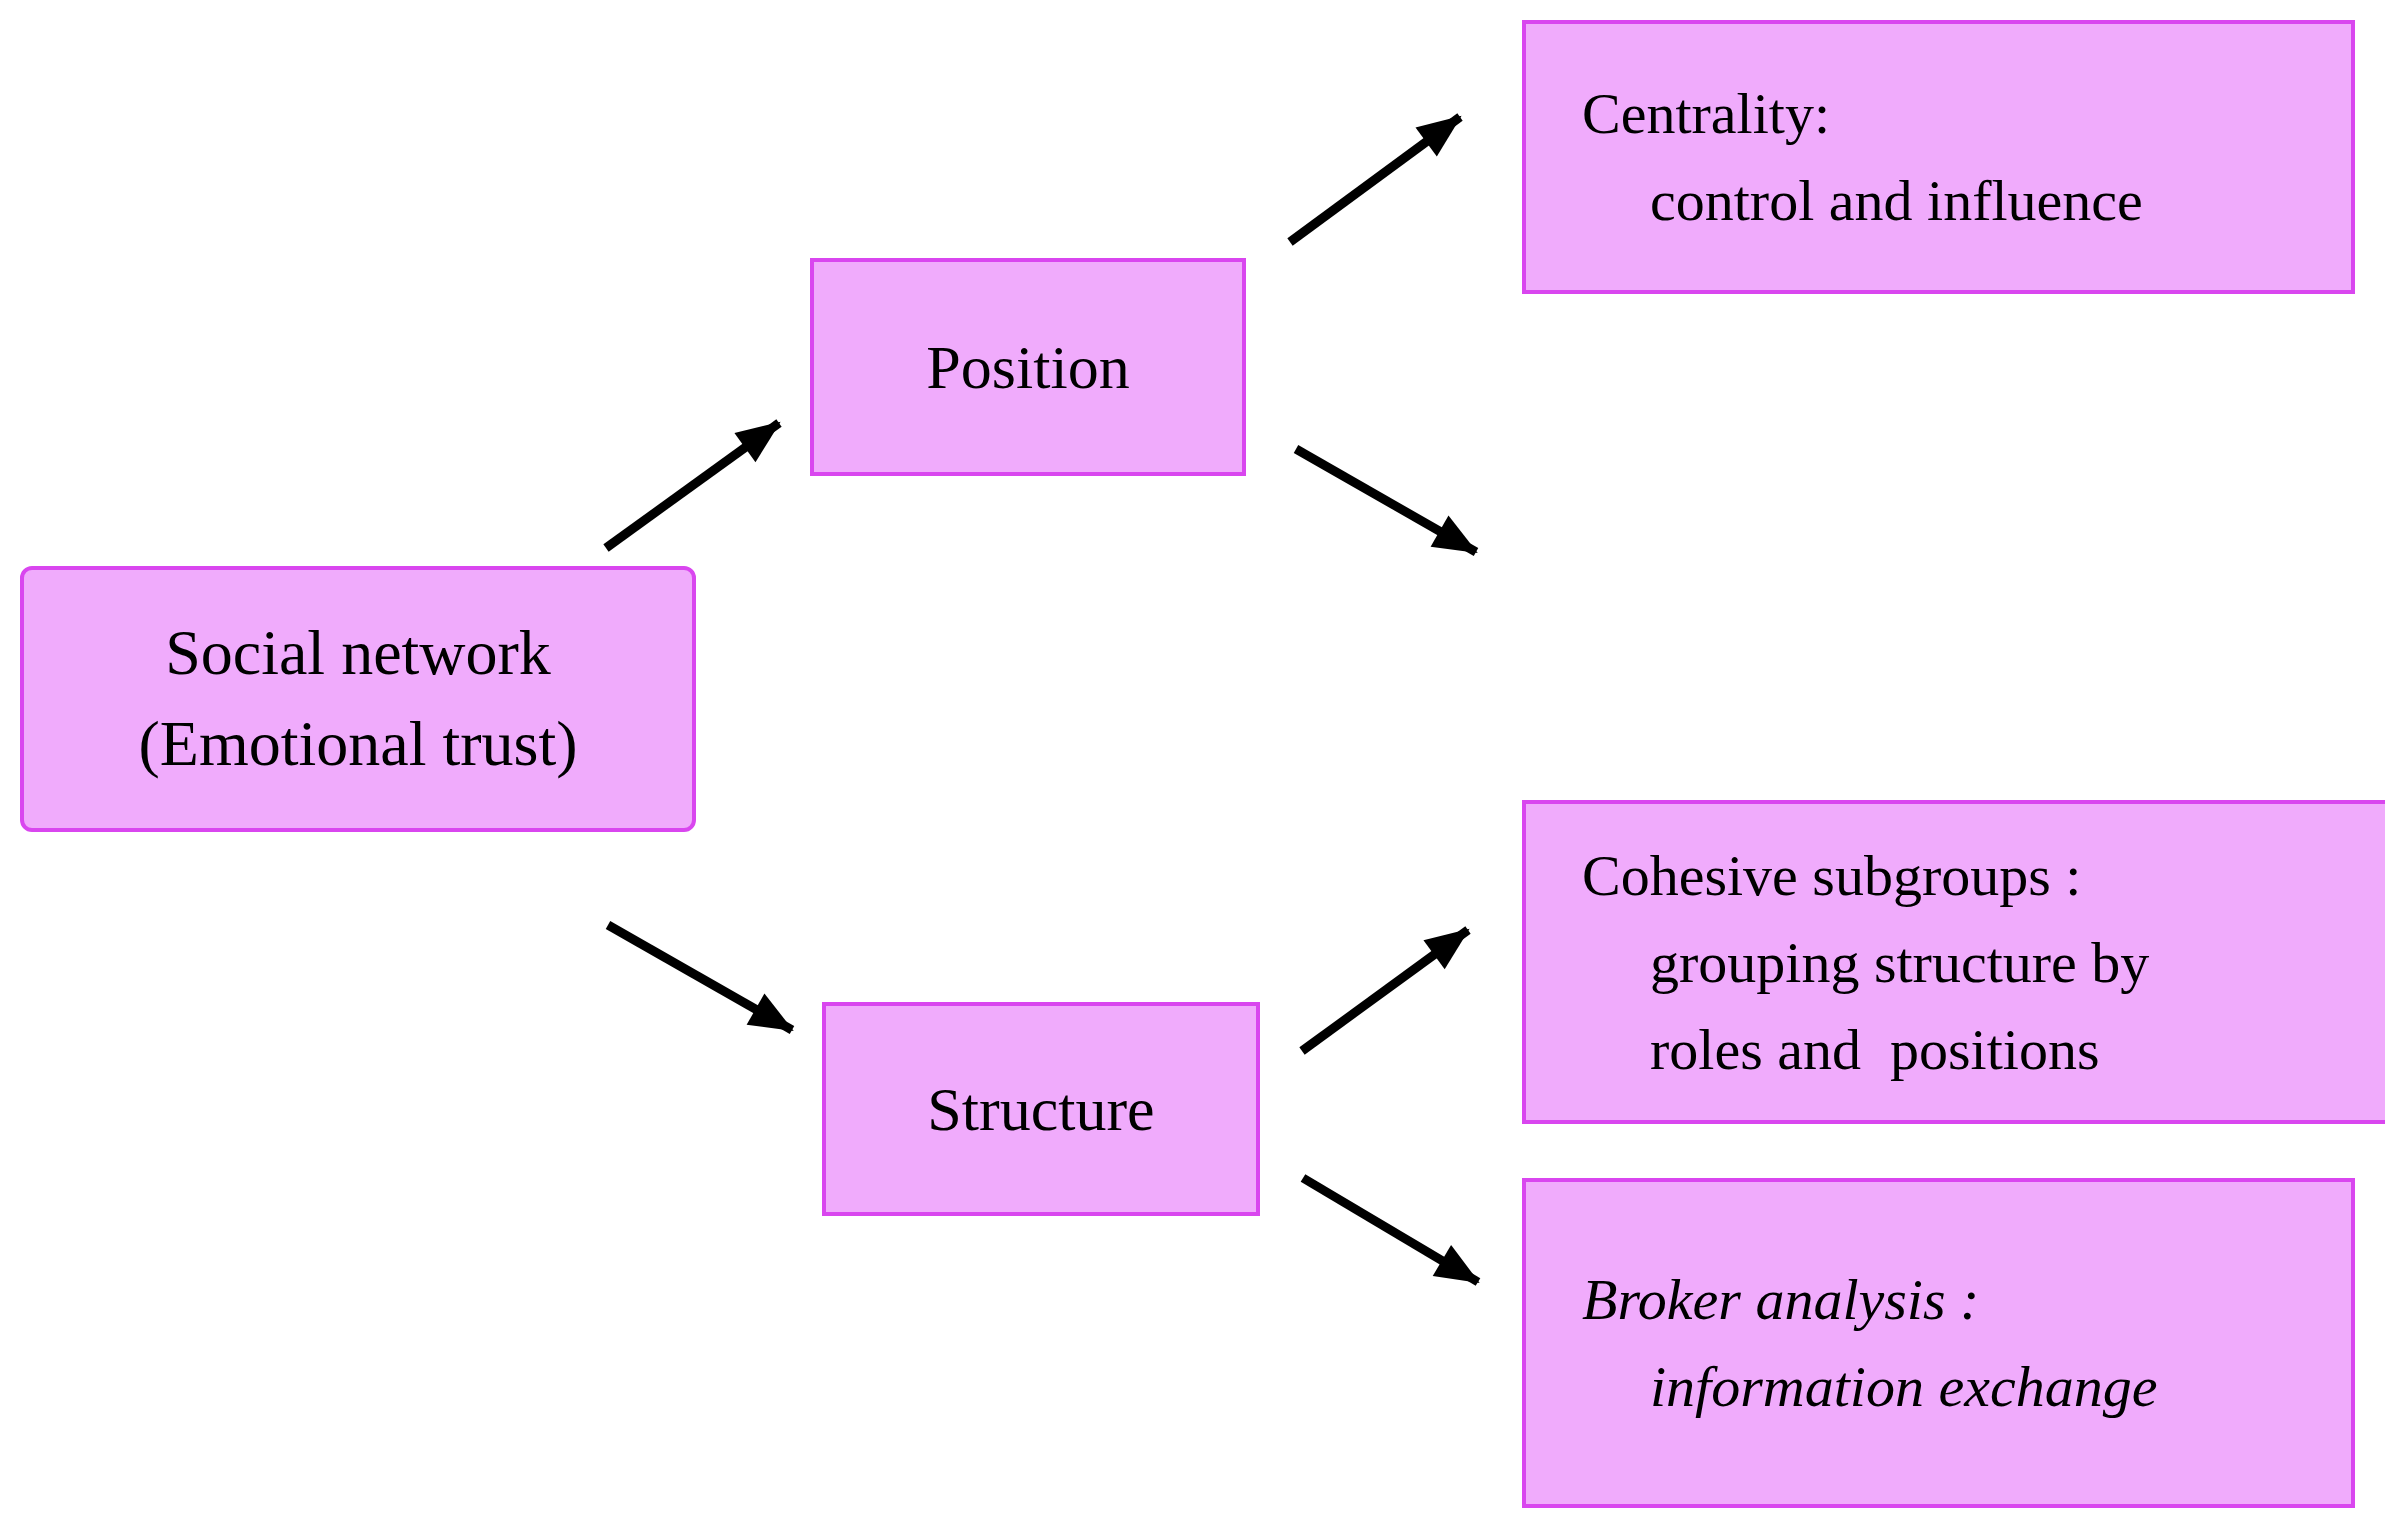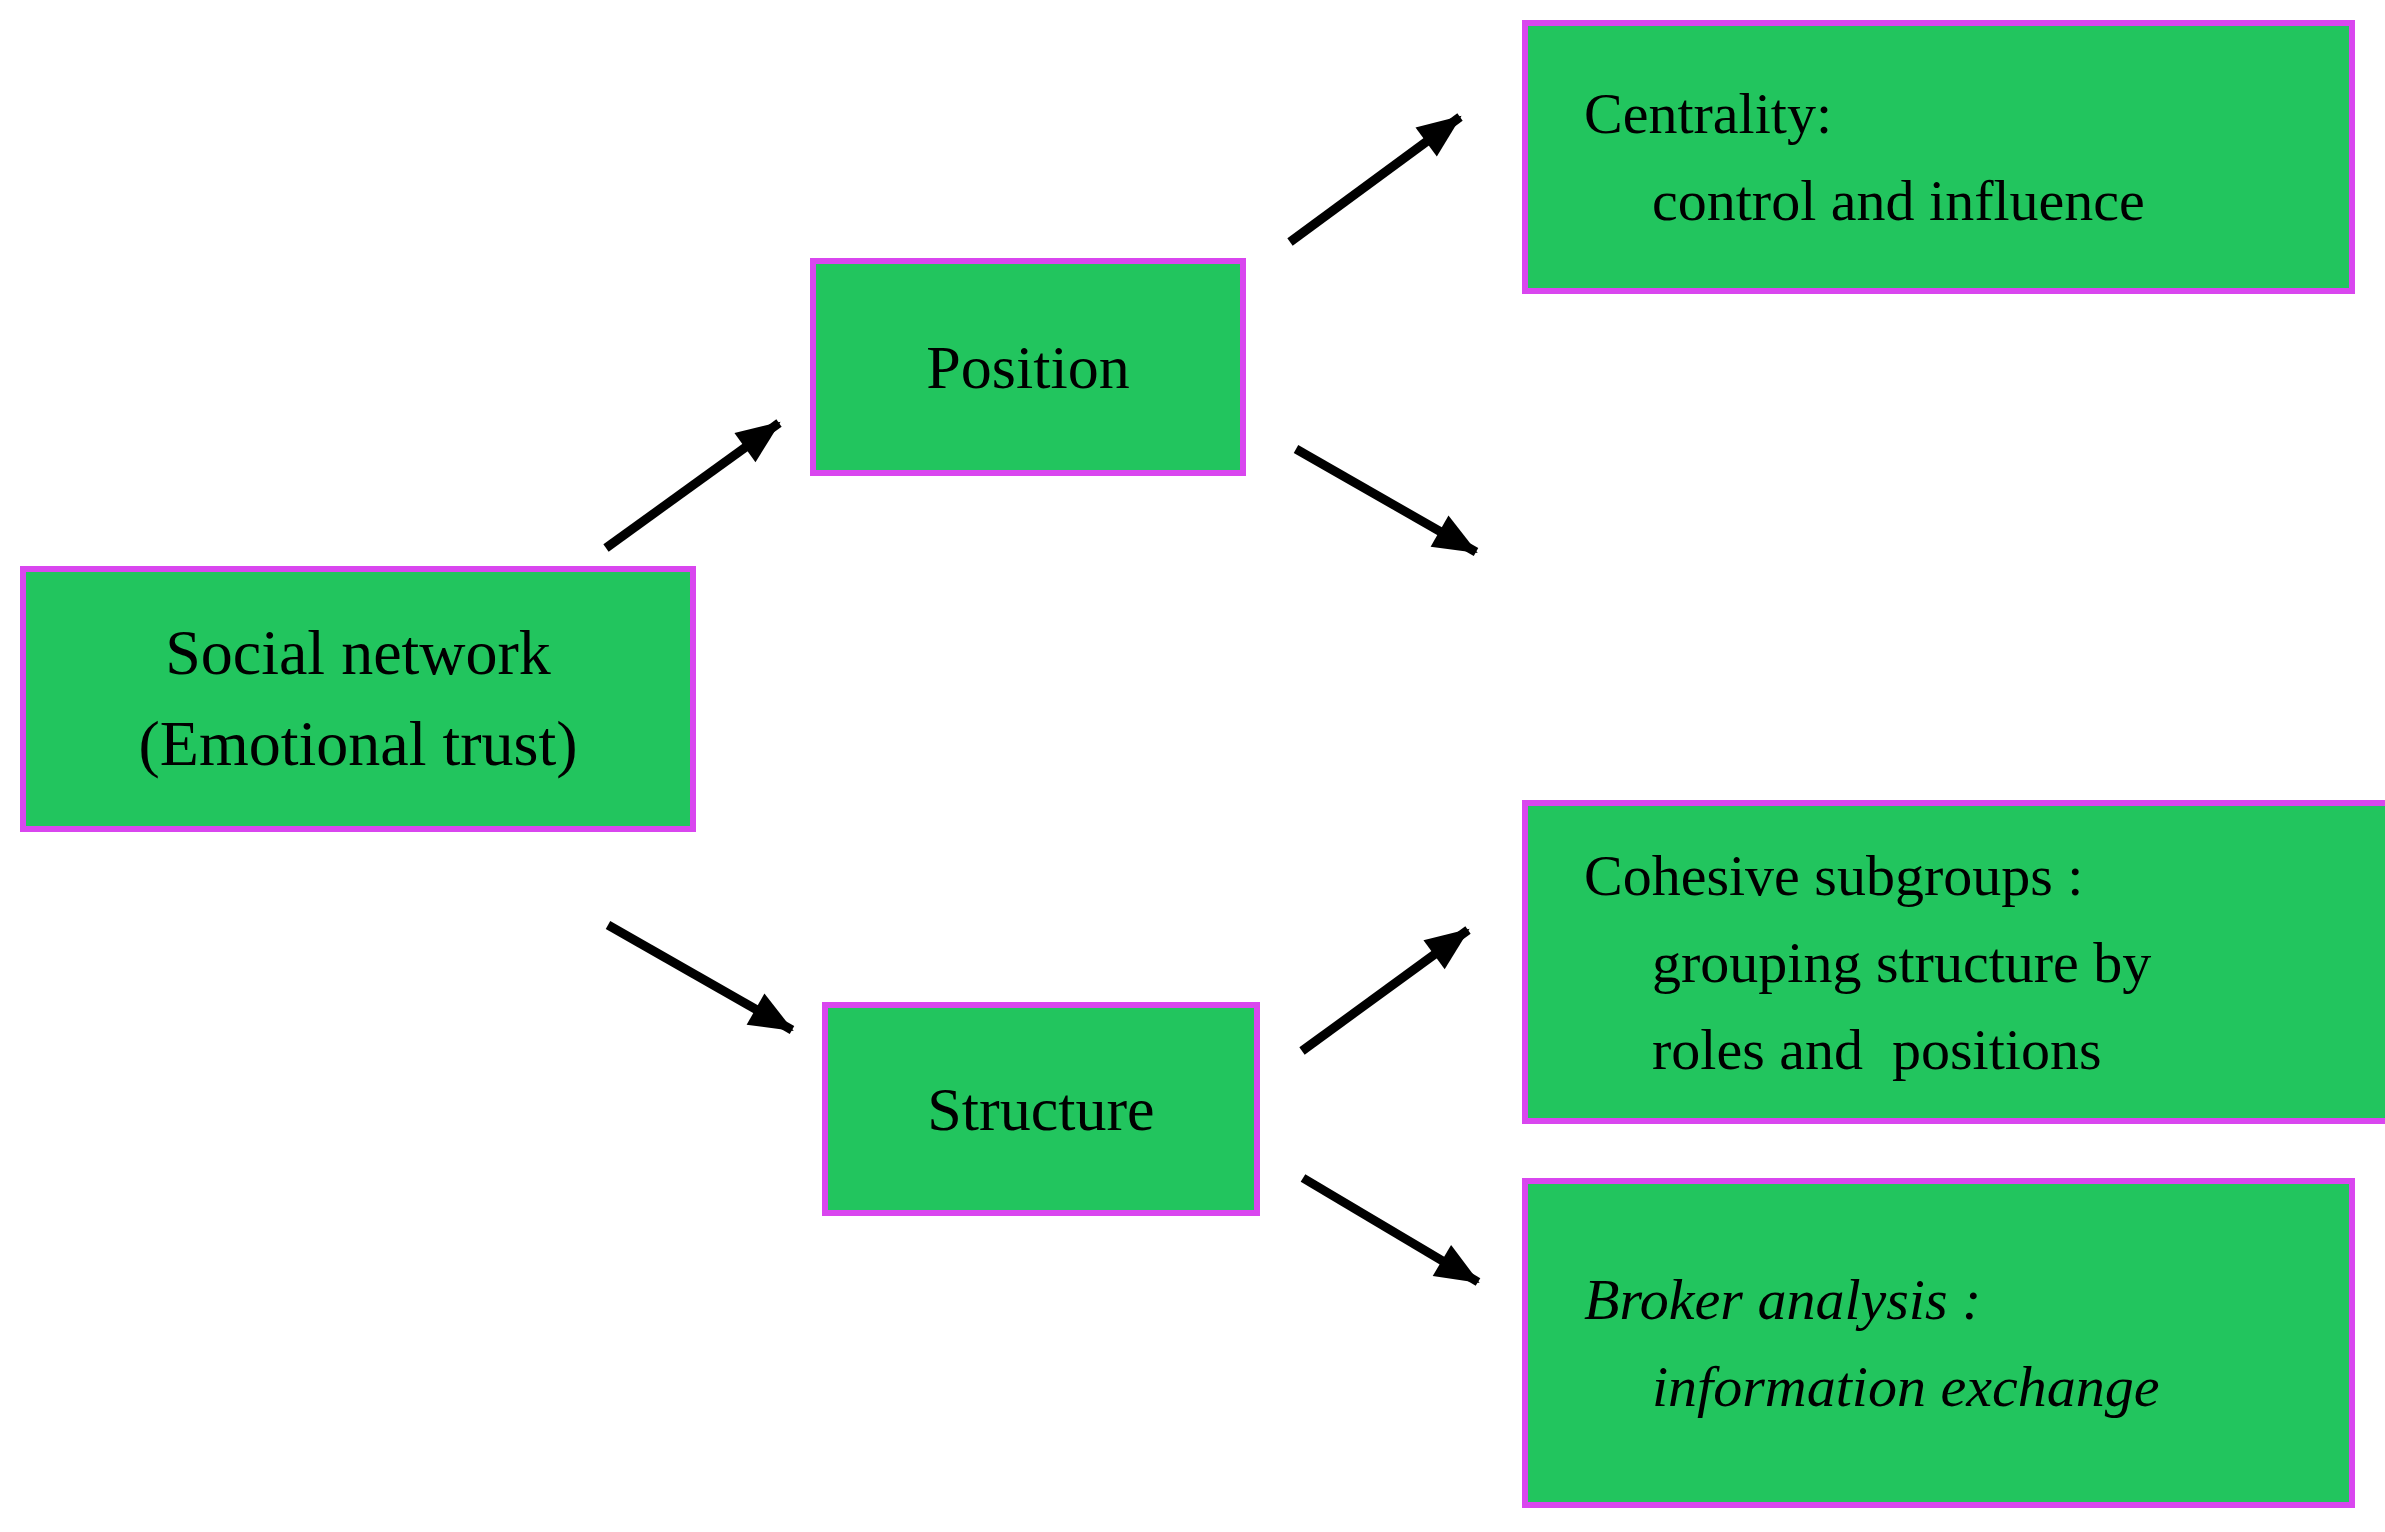--- a/index.html
+++ b/index.html
@@ -20,22 +20,22 @@
     position: absolute;
     left: 0;
     top: 0;
     width: 2385px;
     height: 1532px;
     pointer-events: none;
   }
   .node {
     position: absolute;
     box-sizing: border-box;
-    border: 6px solid #d946ef;
-    background: #22c55e;
+    border: 4px solid #d946ef;
+    background: #f0abfc;
   }
   .center-node {
     display: flex;
     flex-direction: column;
     align-items: center;
     justify-content: center;
   }
   .leaf {
     display: flex;
     flex-direction: column;
@@ -45,21 +45,21 @@
     line-height: 1.5;
   }
   .line {
     display: block;
     white-space: pre-wrap;
   }
   .leaf .cont {
     padding-left: 68px;
   }
   
-  #node-root      { left: 20px;   top: 566px;  width: 676px; height: 266px; font-size: 64px; line-height: 1.42; }
+  #node-root      { left: 20px;   top: 566px;  width: 676px; height: 266px; font-size: 64px; line-height: 1.42; border-radius: 12px; }
   #node-position  { left: 810px;  top: 258px;  width: 436px; height: 218px; font-size: 62px; }
   #node-structure { left: 822px;  top: 1002px; width: 438px; height: 214px; font-size: 62px; }
   #leaf-0 { left: 1522px; top: 20px;   width: 833px; height: 274px; }
   #leaf-1 { left: 1522px; top: 348px;  width: 833px; height: 324px; }
   #leaf-2 { left: 1522px; top: 800px;  width: 912px; height: 324px; }
   #leaf-3 { left: 1522px; top: 1178px; width: 833px; height: 330px; font-style: italic; }
 </style>
 </head>
 <body>
 

